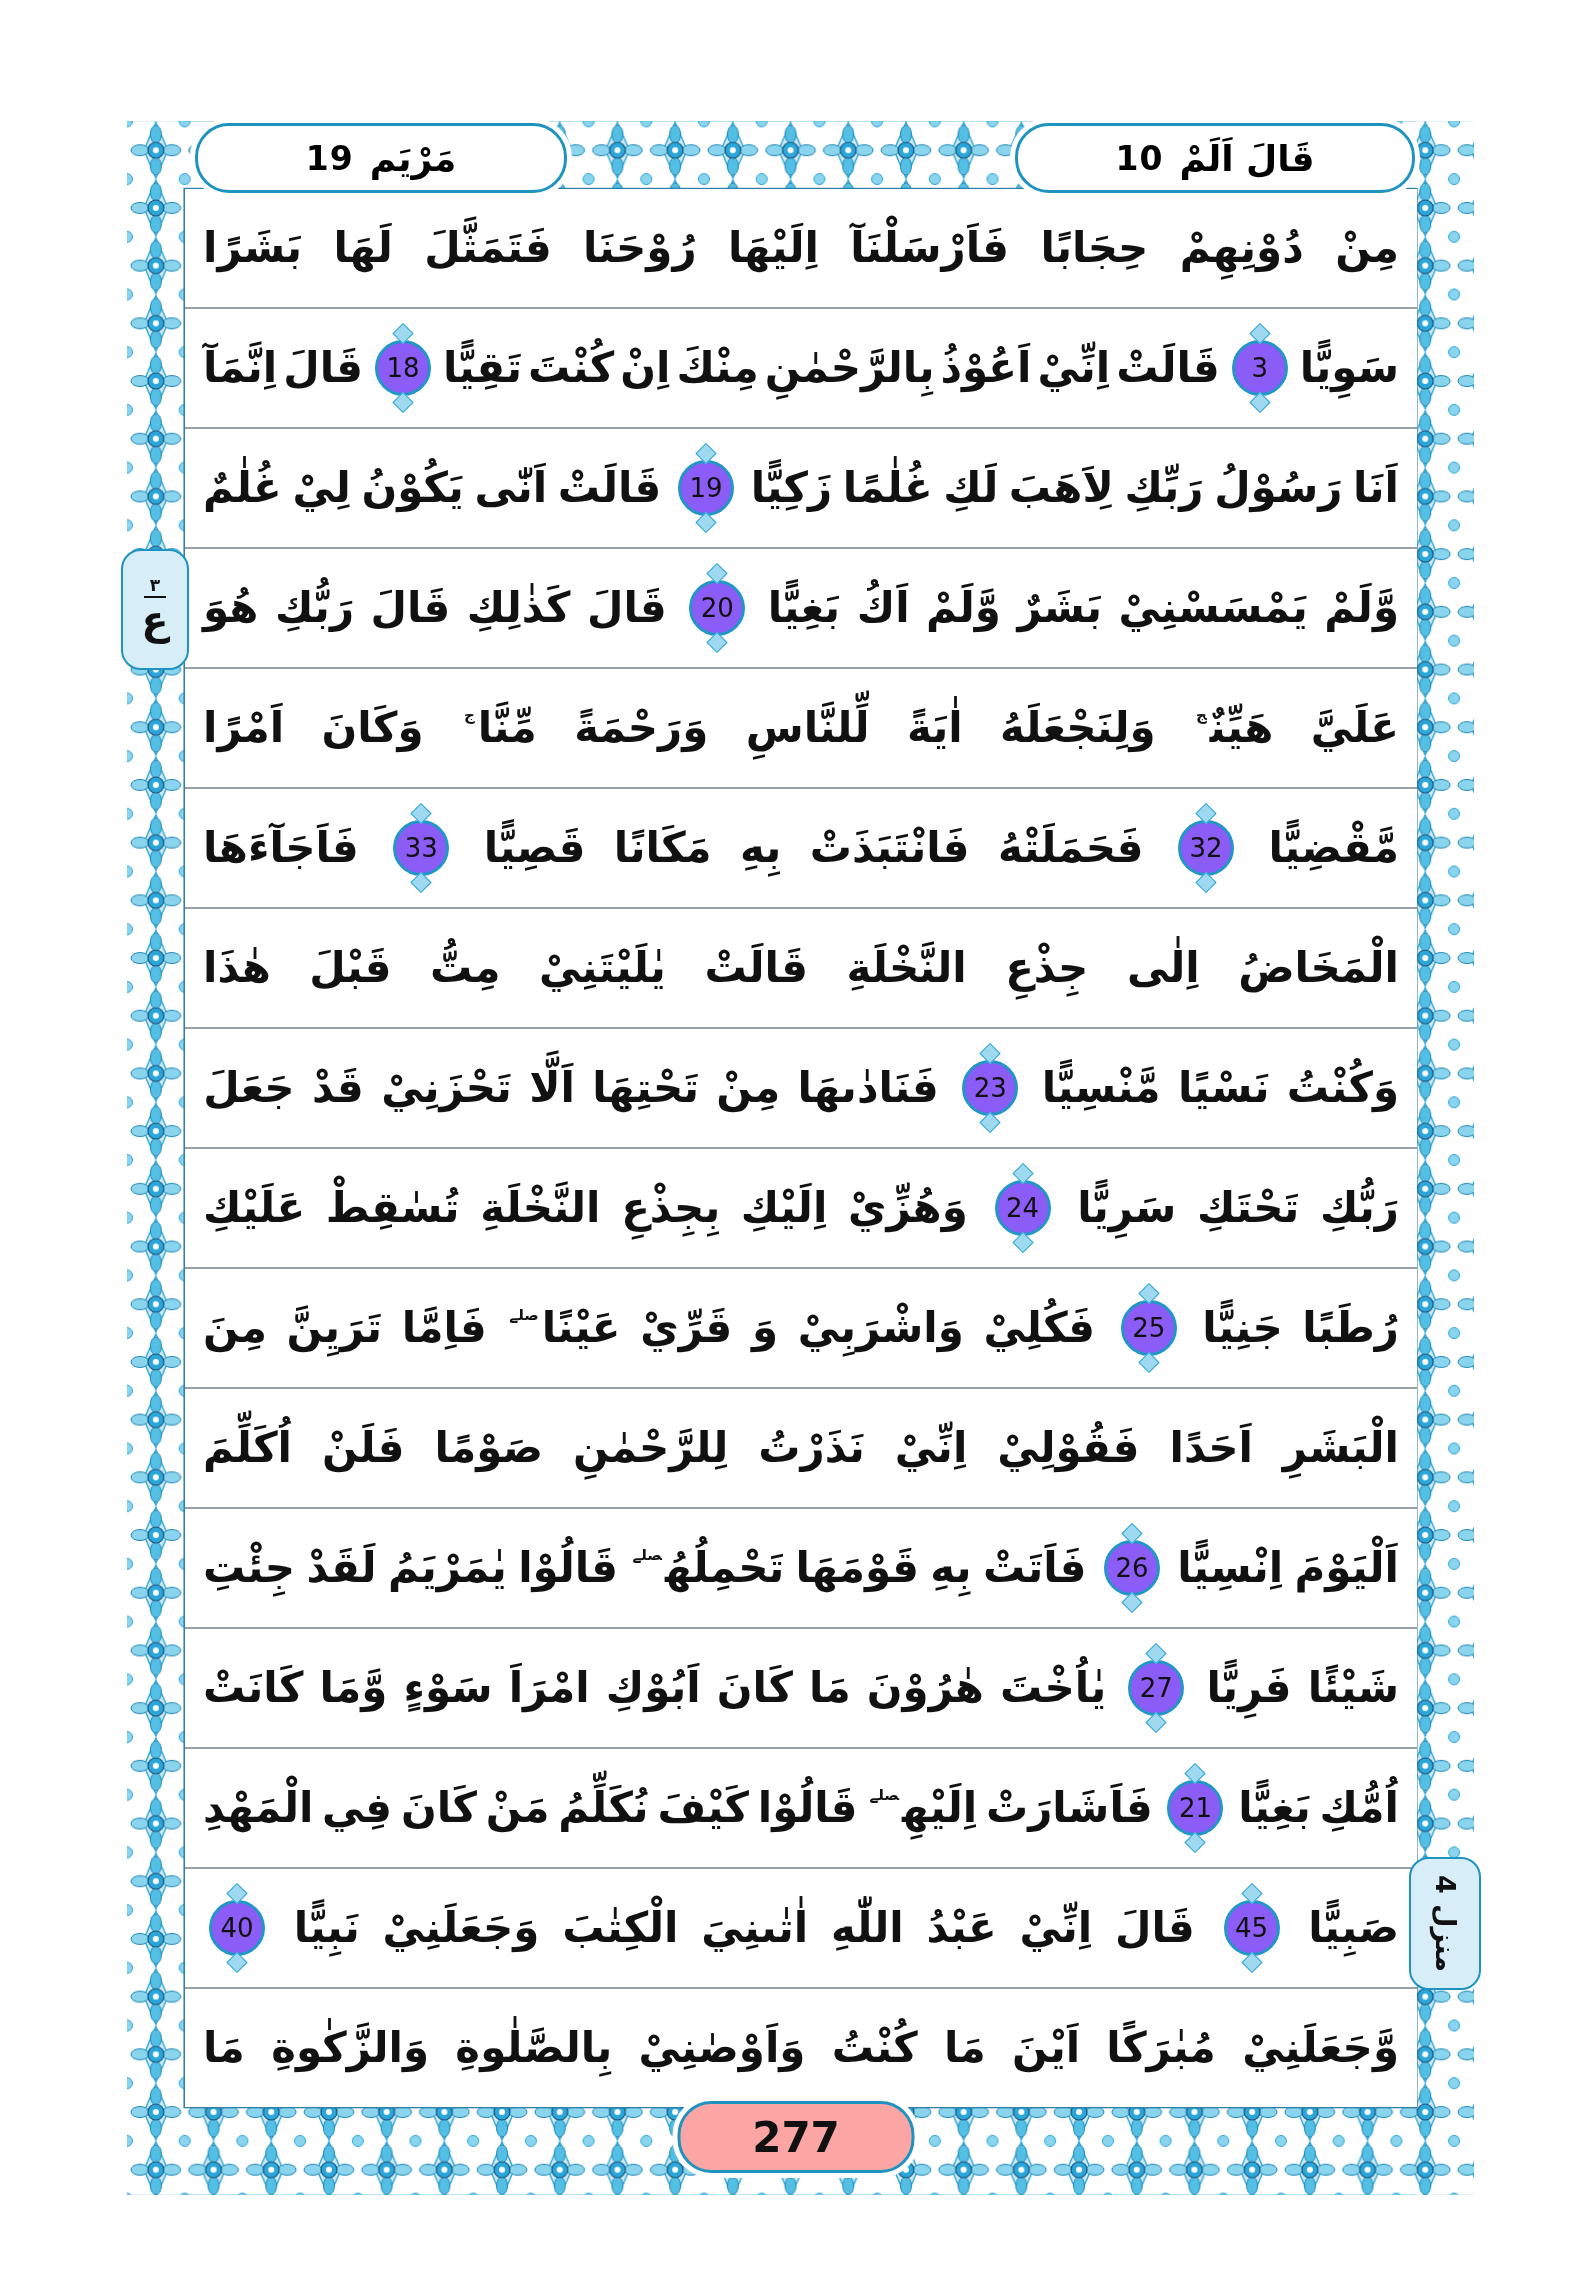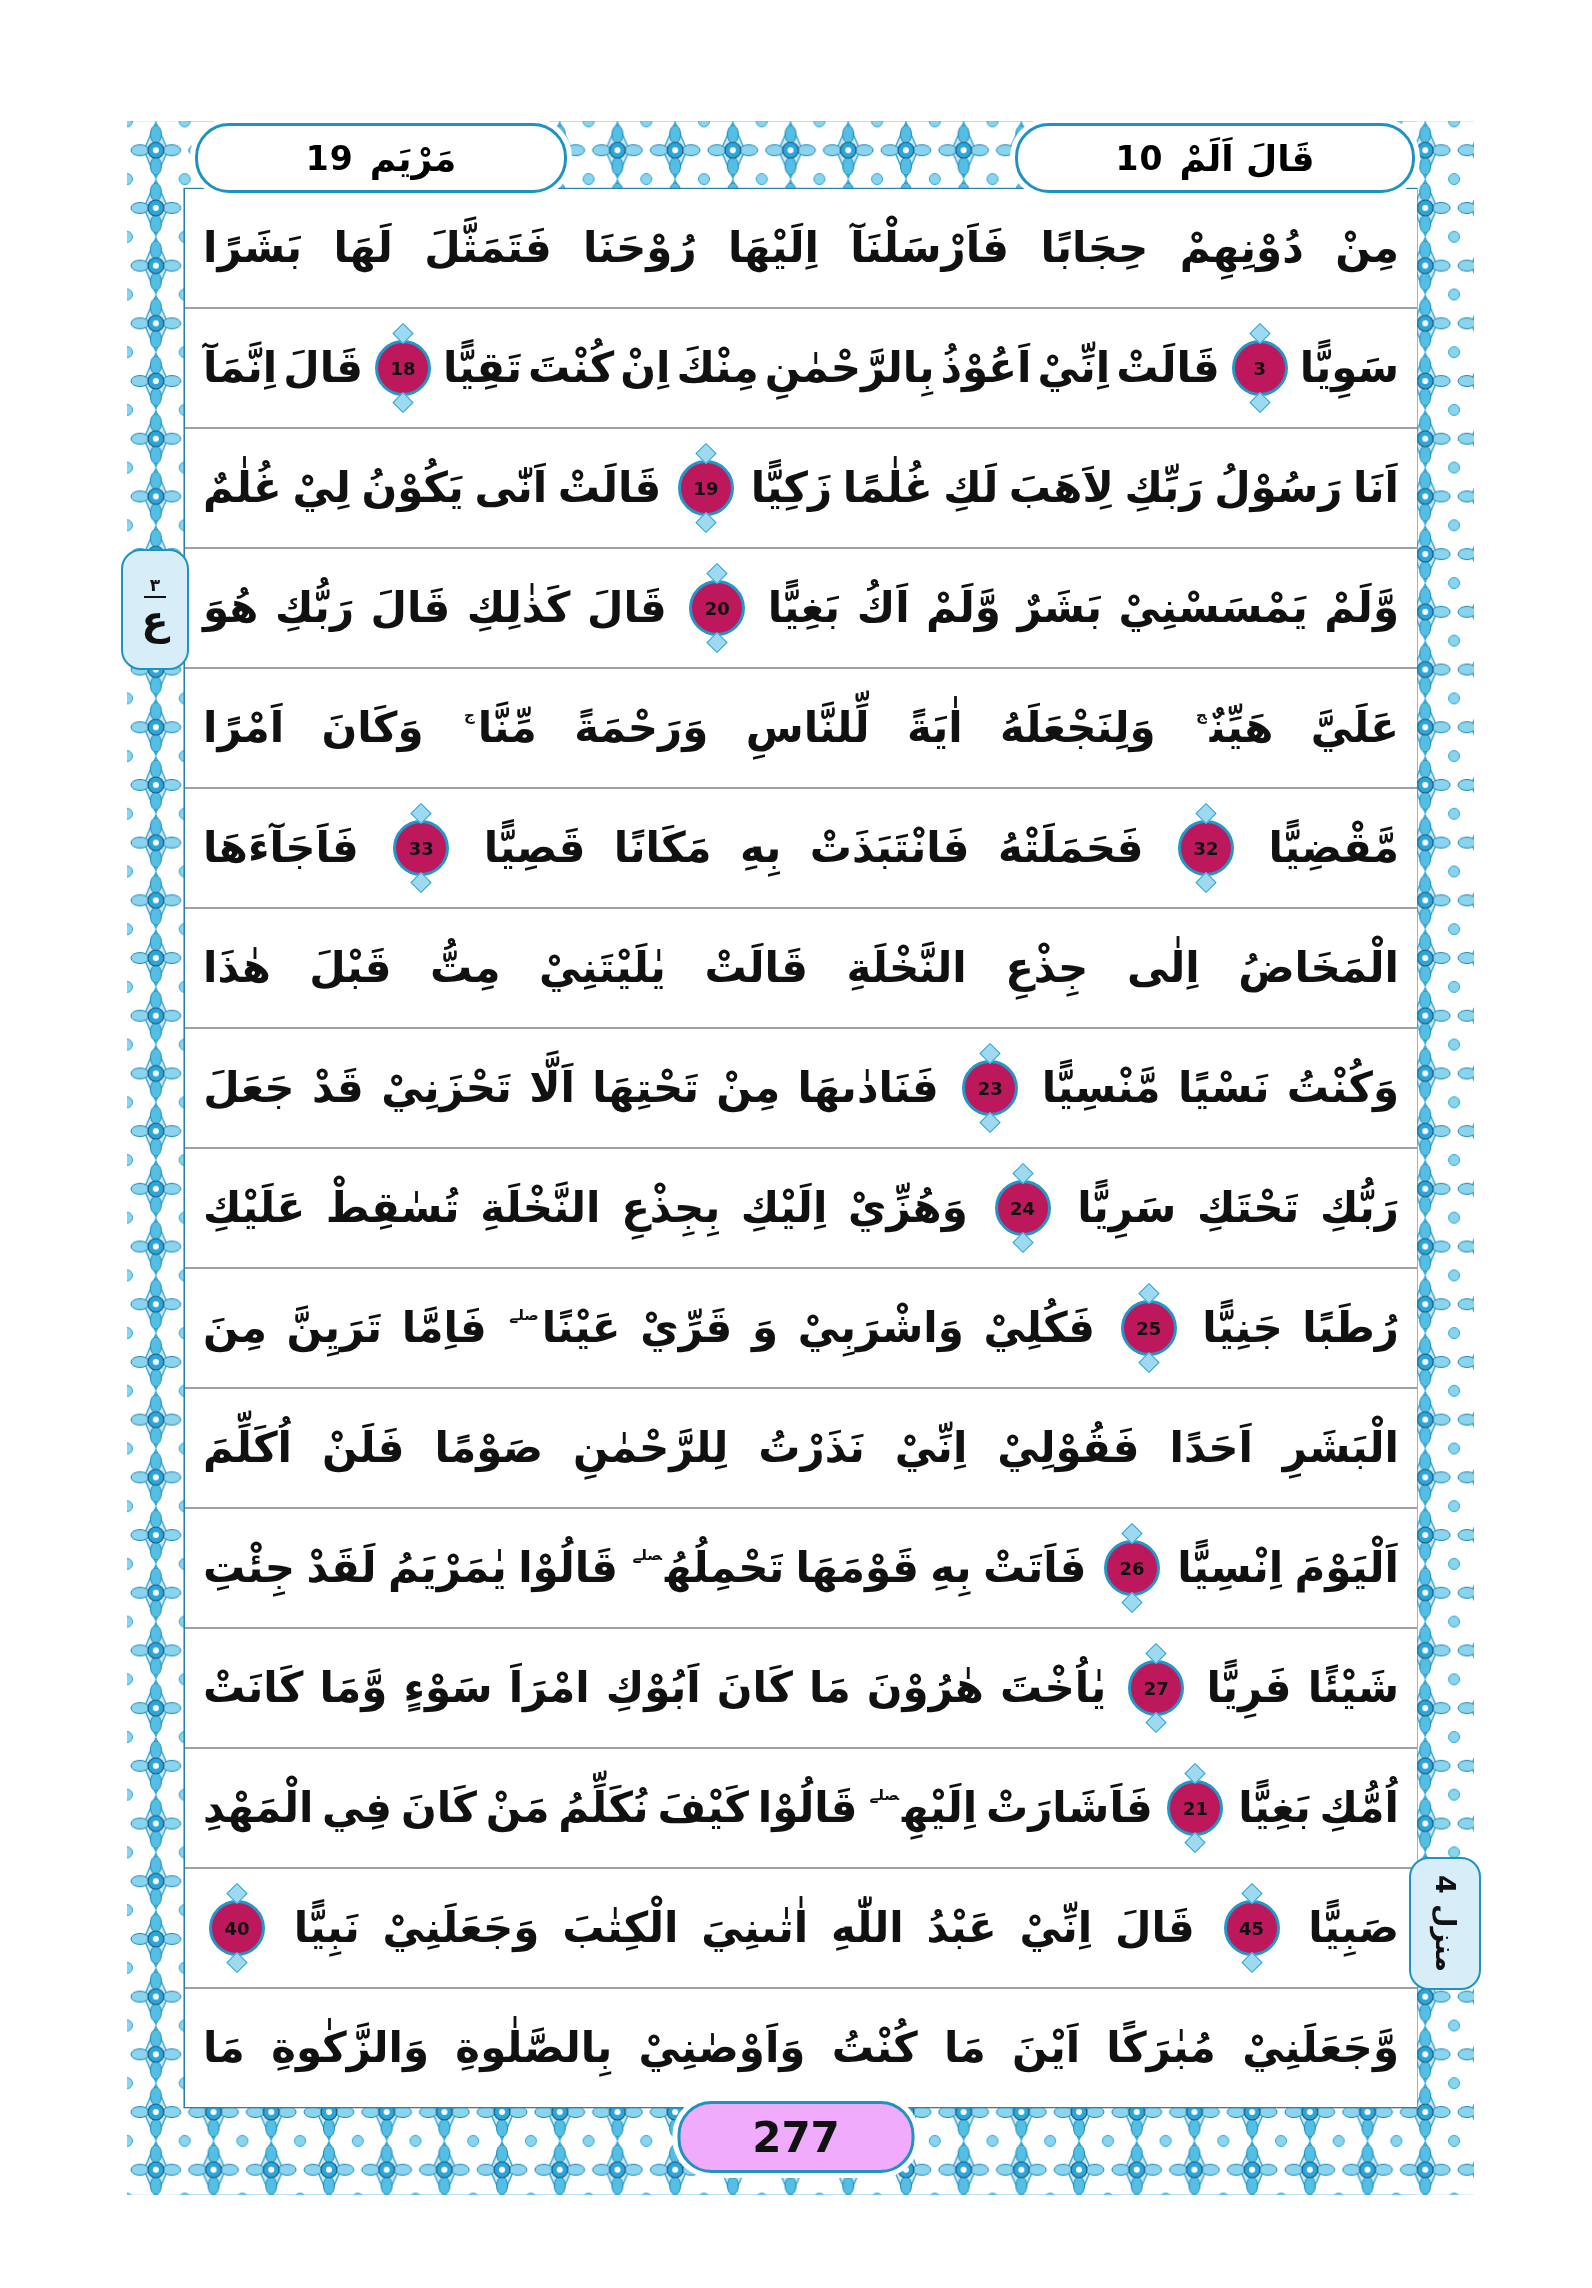--- a/index.html
+++ b/index.html
@@ -30,41 +30,41 @@
   .ruku-marker .ruku-symbol{font-size:40px;line-height:1.1;}
   .manzil-marker{
     position:absolute;left:1409px;top:1857px;width:68px;height:129px;z-index:3;
     background:#D7EEF9;border:2.5px solid #1F93C0;border-radius:20px;
     display:flex;align-items:center;justify-content:center;color:#111;
   }
   .manzil-text{transform:rotate(90deg);direction:rtl;display:flex;gap:10px;align-items:center;
     font-size:27px;font-weight:bold;white-space:nowrap;}
   .page-number-cartouche{
     position:absolute;left:50%;transform:translateX(-50%);top:2101px;width:231px;height:66px;z-index:3;
-    background:#f0abfc;border:3px solid #1F93C0;border-radius:34px;
+    background:#fca5a5;border:3px solid #1F93C0;border-radius:34px;
     display:flex;align-items:center;justify-content:center;
     font-size:42px;font-weight:bold;color:#111;box-shadow:0 0 0 5px #ffffff;
   }
   
   .text-area{
     position:absolute;left:185px;top:189px;width:1232px;height:1918px;z-index:2;
     display:flex;flex-direction:column;background:#ffffff;
   }
   .row{
     flex:1 1 0;display:flex;direction:rtl;align-items:center;justify-content:space-between;
     padding:0 18px;border-bottom:2px solid #9AA0A4;
     font-size:42px;font-weight:bold;color:#111;overflow:hidden;
   }
   .row:last-child{border-bottom:none;}
   .word{white-space:nowrap;line-height:1.55;position:relative;}
   .pause{font-size:15px;font-weight:bold;position:relative;top:-22px;margin:0 3px;}
   .verse-badge{
     direction:ltr;position:relative;display:flex;align-items:center;justify-content:center;
-    width:50px;height:50px;border:3px solid #2396C8;border-radius:50%;background:#be185d;
-    font-size:18px;font-weight:bold;color:#111;flex:0 0 auto;margin:0 6px;
+    width:50px;height:50px;border:3px solid #2396C8;border-radius:50%;background:#8b5cf6;
+    font-size:26px;font-weight:normal;color:#111;flex:0 0 auto;margin:0 6px;
   }
   .verse-badge::before,.verse-badge::after{
     content:"";position:absolute;left:50%;width:13px;height:13px;background:#9FD9F0;
     border:1.5px solid #2BA6DA;transform:translateX(-50%) rotate(45deg);
   }
   .verse-badge::before{top:-17px;}
   .verse-badge::after{bottom:-17px;}
 </style>
 </head>
 <body>

